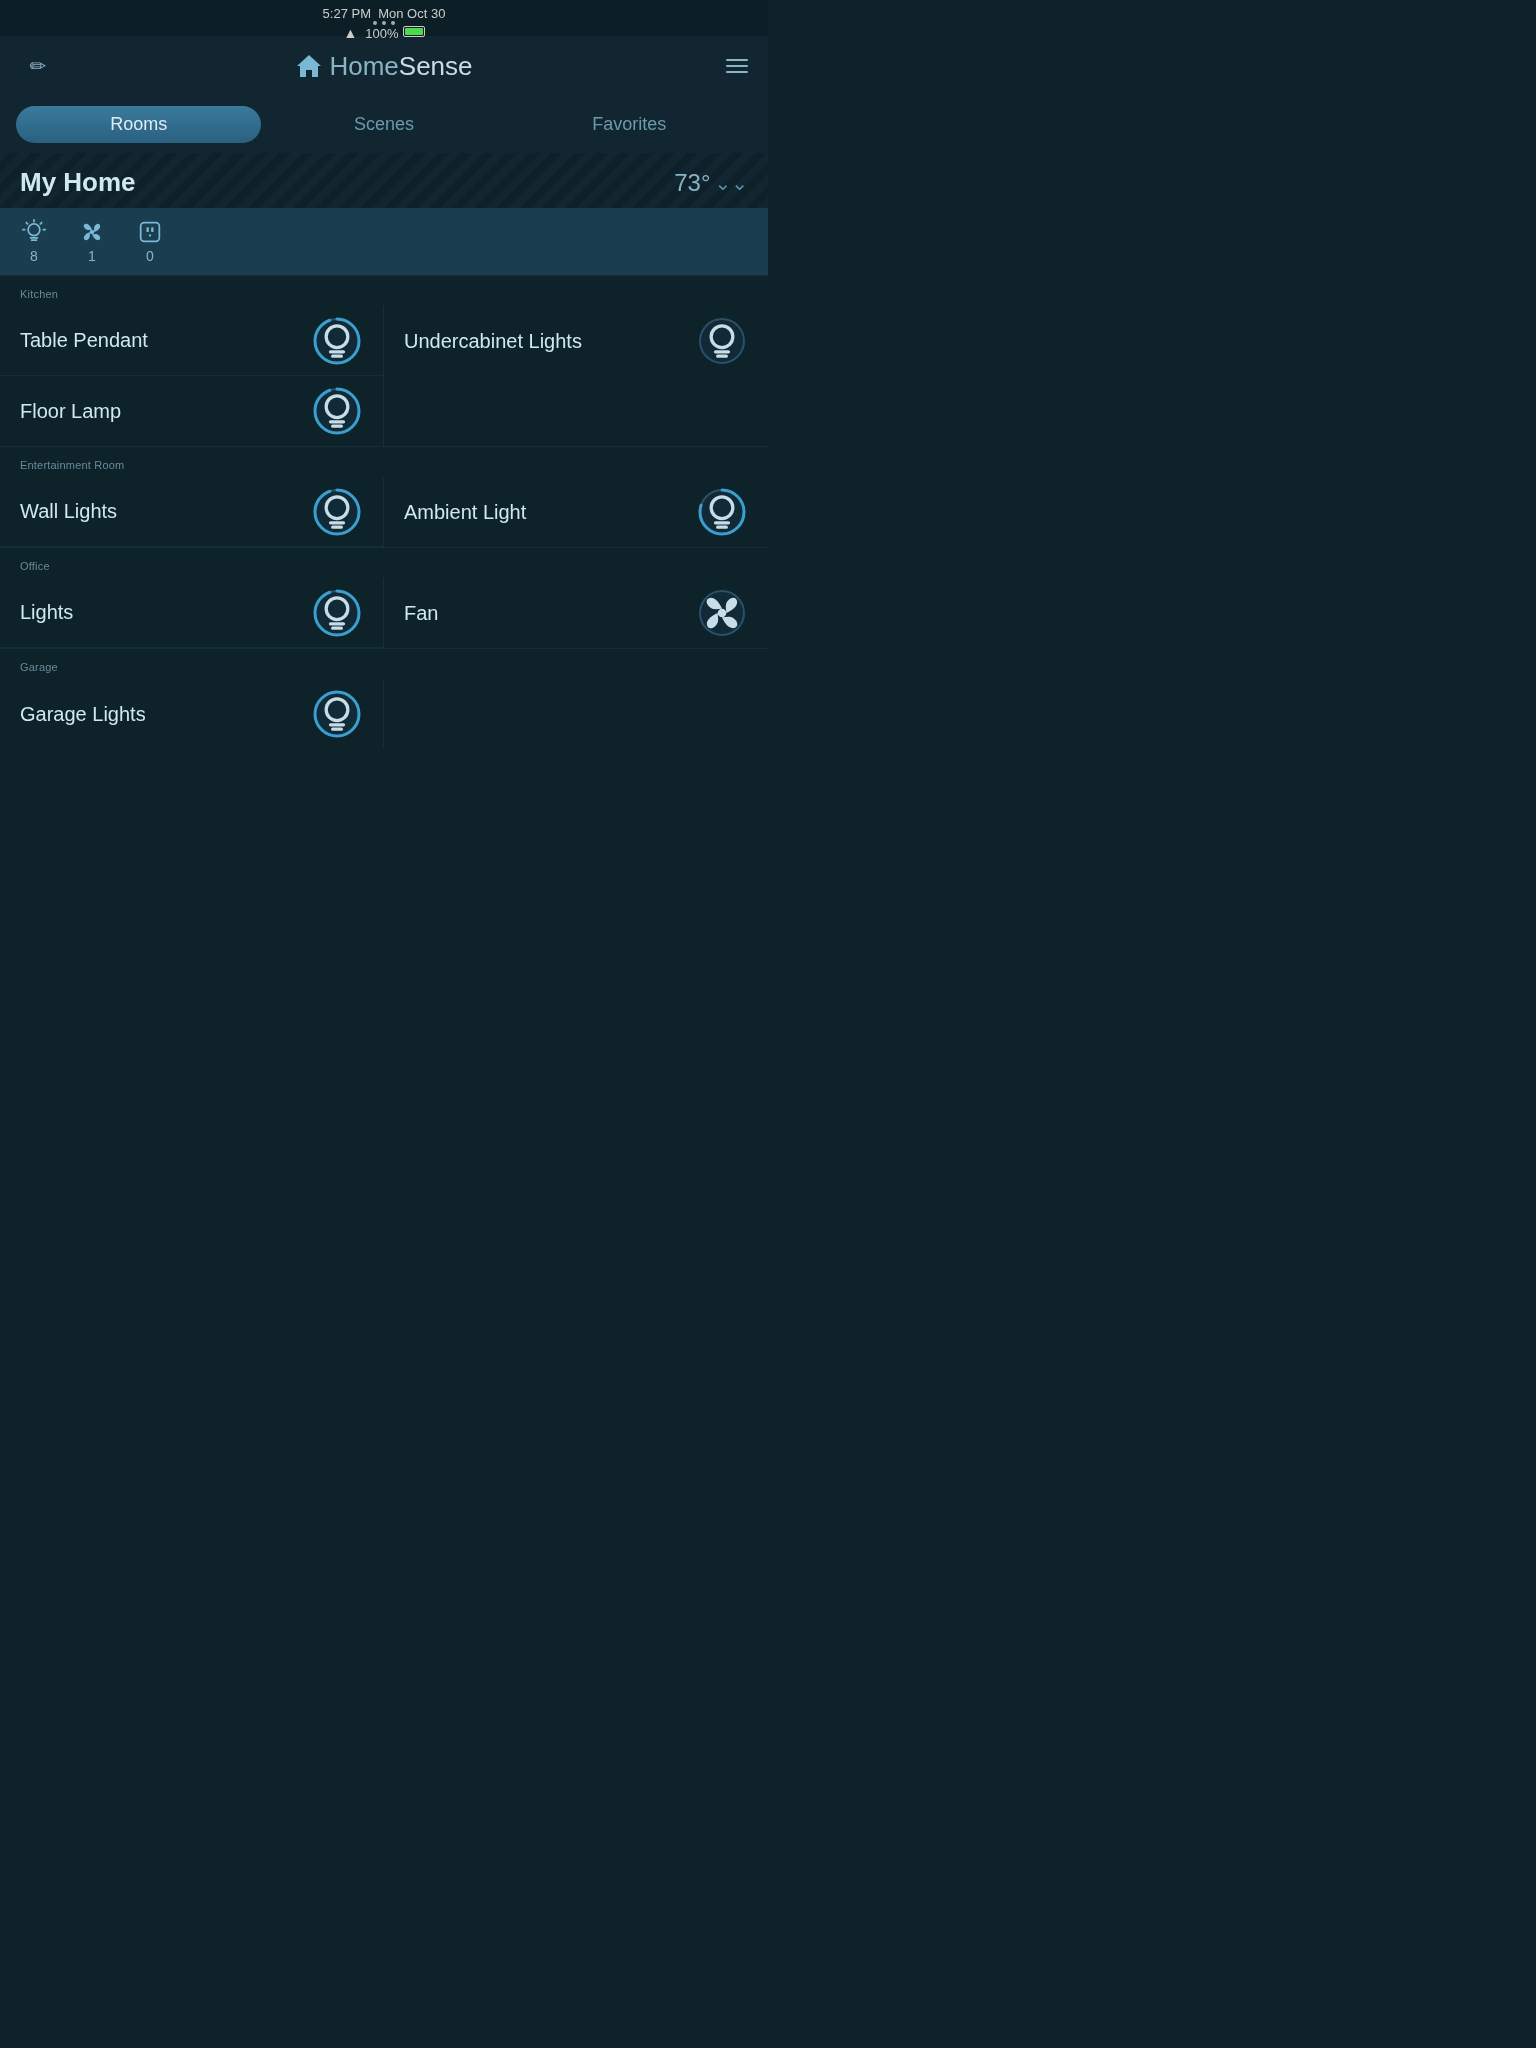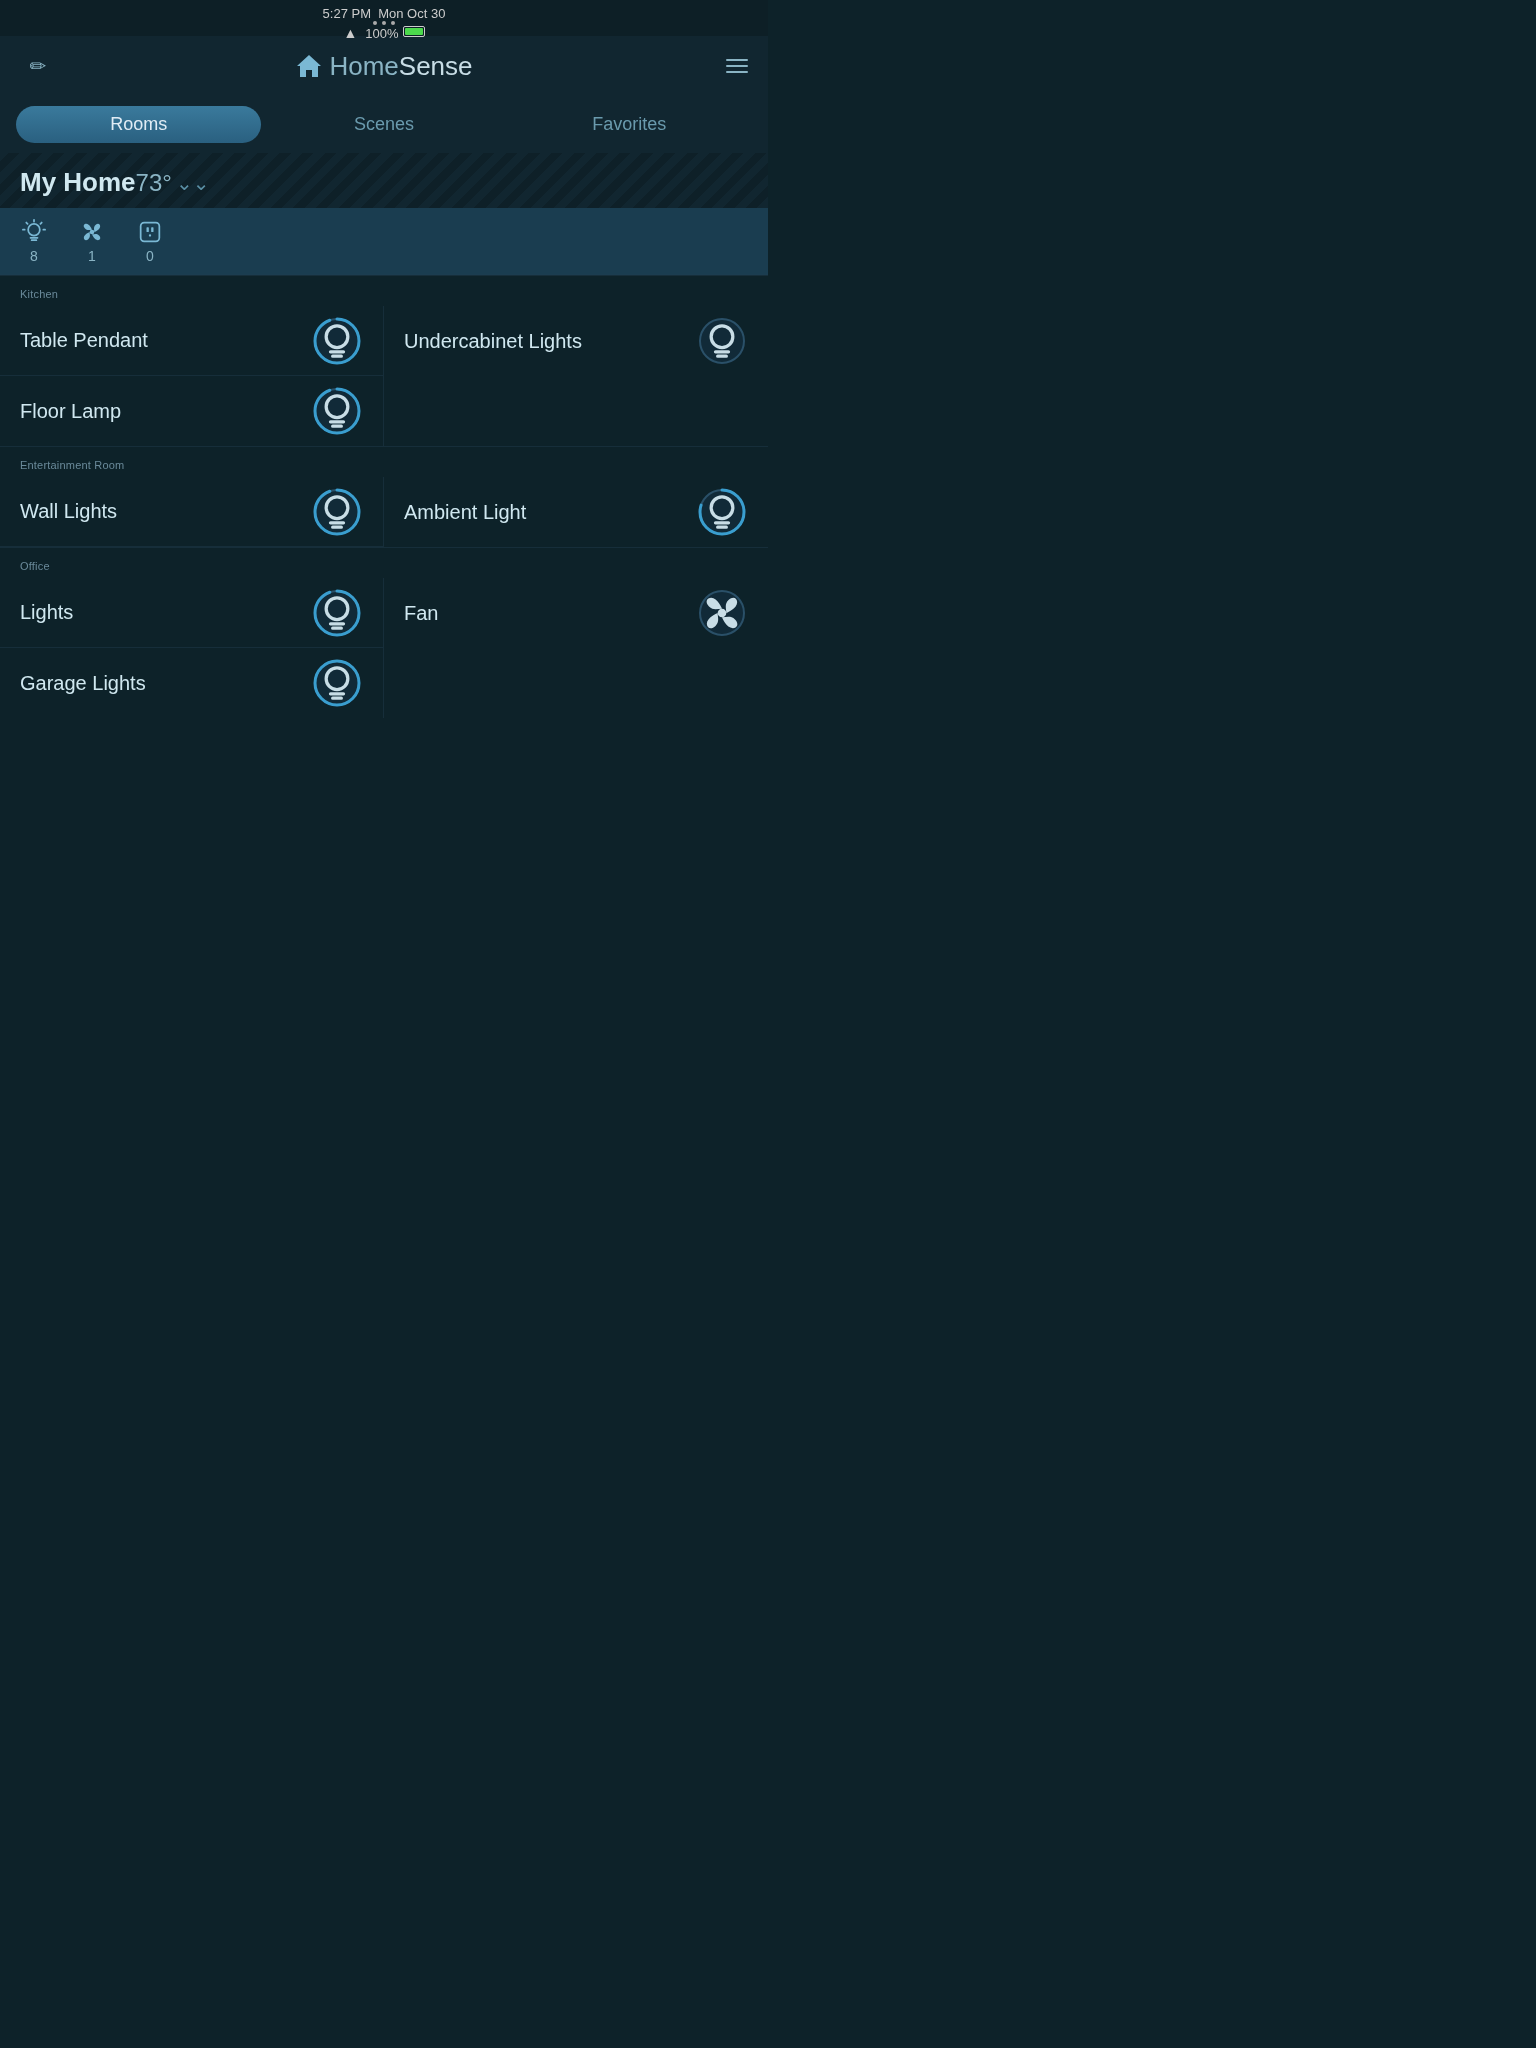--- a/index.html
+++ b/index.html
@@ -115,20 +115,21 @@
     }
     .nav-tab.active {
       background: linear-gradient(180deg, #3a7a9c 0%, #2a6080 100%);
       color: #e0ecf5;
       font-weight: 500;
     }
 
     
     .home-header {
       display: flex;
+      justify-content: space-between;
       align-items: center;
       padding: 14px 20px 10px;
       background: repeating-linear-gradient(
         -45deg,
         #112630 0px,
         #112630 8px,
         #0e2028 8px,
         #0e2028 16px
       );
     }
@@ -437,20 +438,21 @@
           <circle cx="12" cy="12" r="2" fill="#c8dde6"></circle>
           <path d="M12 10 C12 10 10 5 7 5 C5 5 4 7 6 9 C8 11 10 10 12 10Z" fill="#c8dde6"></path>
           <path d="M14 12 C14 12 19 10 19 7 C19 5 17 4 15 6 C13 8 14 10 14 12Z" fill="#c8dde6"></path>
           <path d="M12 14 C12 14 14 19 17 19 C19 19 20 17 18 15 C16 13 14 14 12 14Z" fill="#c8dde6"></path>
           <path d="M10 12 C10 12 5 14 5 17 C5 19 7 20 9 18 C11 16 10 14 10 12Z" fill="#c8dde6"></path>
         </svg>
       </div>
     </div>
   </div>
 
+  <div class="room-label">Garage</div>
   <div class="devices-grid">
     <div class="device-row">
       <span class="device-name">Garage Lights</span>
       <div class="light-btn">
         <svg viewBox="0 0 52 52">
             <circle cx="26" cy="26" r="22" class="btn-circle-bg"></circle>
             <circle cx="26" cy="26" r="22" class="arc-inactive" transform="rotate(-90 26 26)"></circle>
             <circle cx="26" cy="26" r="22" style="stroke:#3a9ecf;stroke-width:3;fill:none;stroke-dasharray:138 0;stroke-linecap:round" transform="rotate(-90 26 26)"></circle>
           </svg>
         <svg width="24" height="24" viewBox="0 0 24 24" style="position:absolute;z-index:2">

